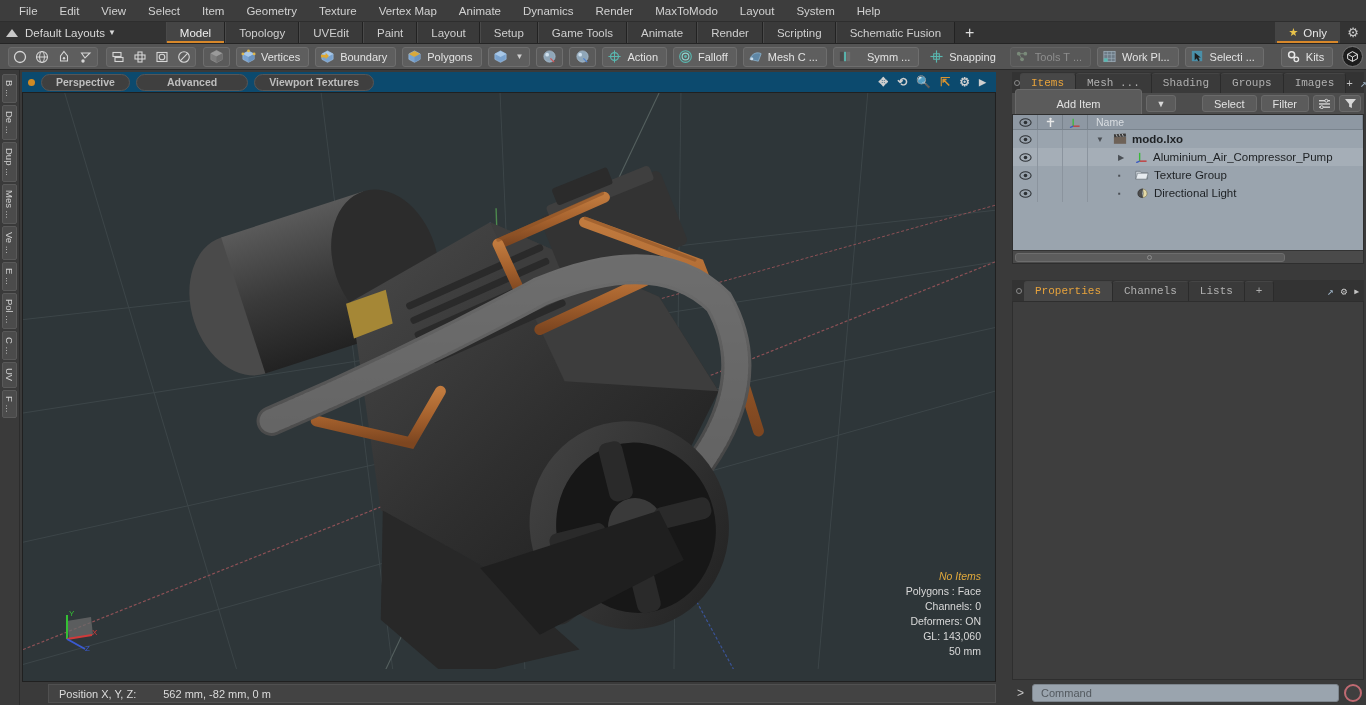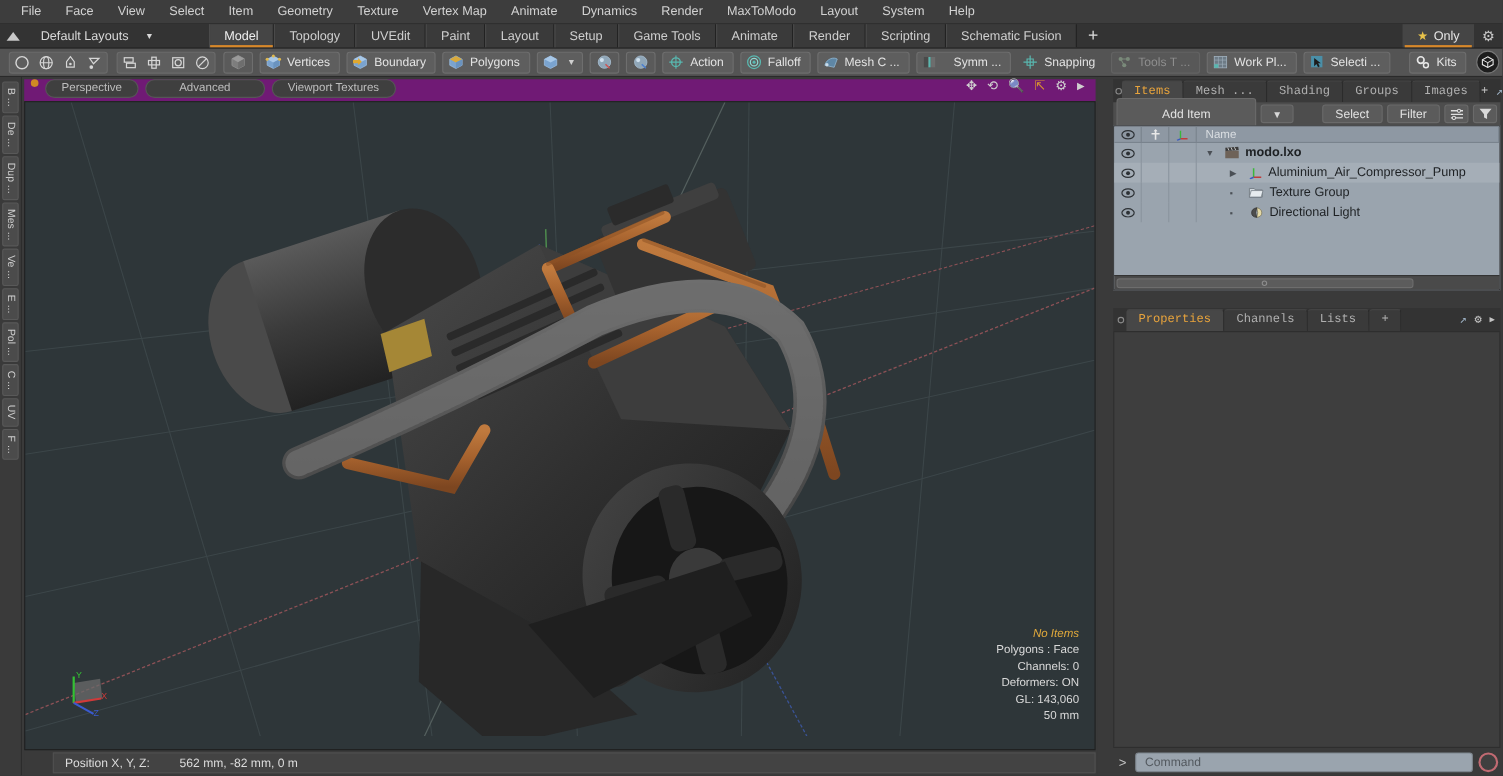--- a/index.html
+++ b/index.html
@@ -8,21 +8,21 @@
   body { display:flex; flex-direction:column; }
 
   
   .menubar { height:22px; background:#3d3d3d; display:flex; align-items:center;
     padding-left:8px; flex:0 0 22px; border-bottom:1px solid #2e2e2e; }
   .menubar .mi { color:#d2d2d2; font-size:11.5px; padding:0 11px; line-height:22px; cursor:default; white-space:nowrap;}
 
   
   .tabrow { height:22px; background:#333; display:flex; align-items:stretch;
     flex:0 0 22px; border-bottom:1px solid #252525; position:relative;}
-  .layoutbtn { display:flex; align-items:center; gap:15px; padding:0 10px 0 6px; color:#d8d8d8; font-size:11.5px;}
+  .layoutbtn { display:flex; align-items:center; gap:3px; padding:0 10px 0 6px; color:#d8d8d8; font-size:11.5px;}
   .uparrow { width:0;height:0;border-left:6px solid transparent;border-right:6px solid transparent;
     border-bottom:8px solid #c8c8c8; margin-right:4px;}
   .tabs { display:flex; margin-left:40px; align-items:stretch; }
   .tab { color:#cfcfcf; font-size:11.5px; padding:0 13px; display:flex; align-items:center;
     border-left:1px solid #4a4a4a; border-right:1px solid #222; background:#3a3a3a; position:relative; white-space:nowrap;}
   .tab.active { background:#454545; color:#efefef; }
   .tab.active::after { content:""; position:absolute; left:0; right:0; bottom:0; height:2px; background:#d8882a; }
   .plustab { color:#ddd; font-size:16px; padding:0 10px; display:flex; align-items:center; }
   .tabright { margin-left:auto; display:flex; align-items:stretch; }
   .onlybtn { display:flex; align-items:center; gap:5px; padding:0 13px; background:#454545;
@@ -53,22 +53,22 @@
 
   
   .vtabs { width:20px; background:#3a3a3a; display:flex; flex-direction:column;
     padding-top:4px; flex:0 0 20px; border-right:1px solid #2c2c2c;}
   .vtab { background:#4b4b4b; border:1px solid #595959; margin:0 2px 2px 2px;
     color:#cfcfcf; font-size:9.5px; writing-mode:vertical-rl; text-orientation:mixed;
     padding:5px 1px; border-radius:2px; overflow:hidden; white-space:nowrap; letter-spacing:0px;}
 
   
   .center { flex:1 1 auto; display:flex; flex-direction:column; min-width:0; padding:2px 2px 0 2px;}
-  .vpheader { height:20px; background:#701a75; display:flex; align-items:flex-start; gap:6px;
-    padding:0 6px; flex:0 0 20px;}
+  .vpheader { height:20px; background:#0c4a6e; display:flex; align-items:center; gap:6px;
+    padding:0 6px; flex:0 0 20px;font-weight:bold;}
   .dot { width:7px;height:7px;border-radius:50%;background:#d08a24; }
   .vpill { background:#3f3f3f; border:1px solid #565656; border-radius:9px; color:#bdbdbd;
     font-size:10.5px; padding:2px 14px; line-height:11px;}
   .vpctrls { margin-left:auto; display:flex; align-items:center; gap:9px; padding-right:4px;}
   .vpctrls span { color:#cfcfcf; font-size:12px; line-height:12px;}
 
   .viewport { flex:1 1 auto; position:relative; overflow:hidden;
     background:#2e3639; border:1px solid #202020; min-height:0;}
   .grid { position:absolute; inset:0; }
   .stats { position:absolute; right:14px; bottom:22px; text-align:right;
@@ -134,21 +134,21 @@
     color:#53595f; font-size:11px; display:flex; align-items:center; padding-left:8px;}
   .cmdcircle { width:18px;height:18px;border-radius:50%;background:#3f3f3f;border:2px solid #c06a72;
     margin-right:2px;}
   .scrollcorner { width:12px; background:#3a3a3a;}
 </style>
 </head>
 <body>
 
 <div class="menubar" id="menubar">
     <div class="mi">File</div>
-    <div class="mi">Face</div>
+    <div class="mi">Edit</div>
     <div class="mi">View</div>
     <div class="mi">Select</div>
     <div class="mi">Item</div>
     <div class="mi">Geometry</div>
     <div class="mi">Texture</div>
     <div class="mi">Vertex Map</div>
     <div class="mi">Animate</div>
     <div class="mi">Dynamics</div>
     <div class="mi">Render</div>
     <div class="mi">MaxToModo</div>

